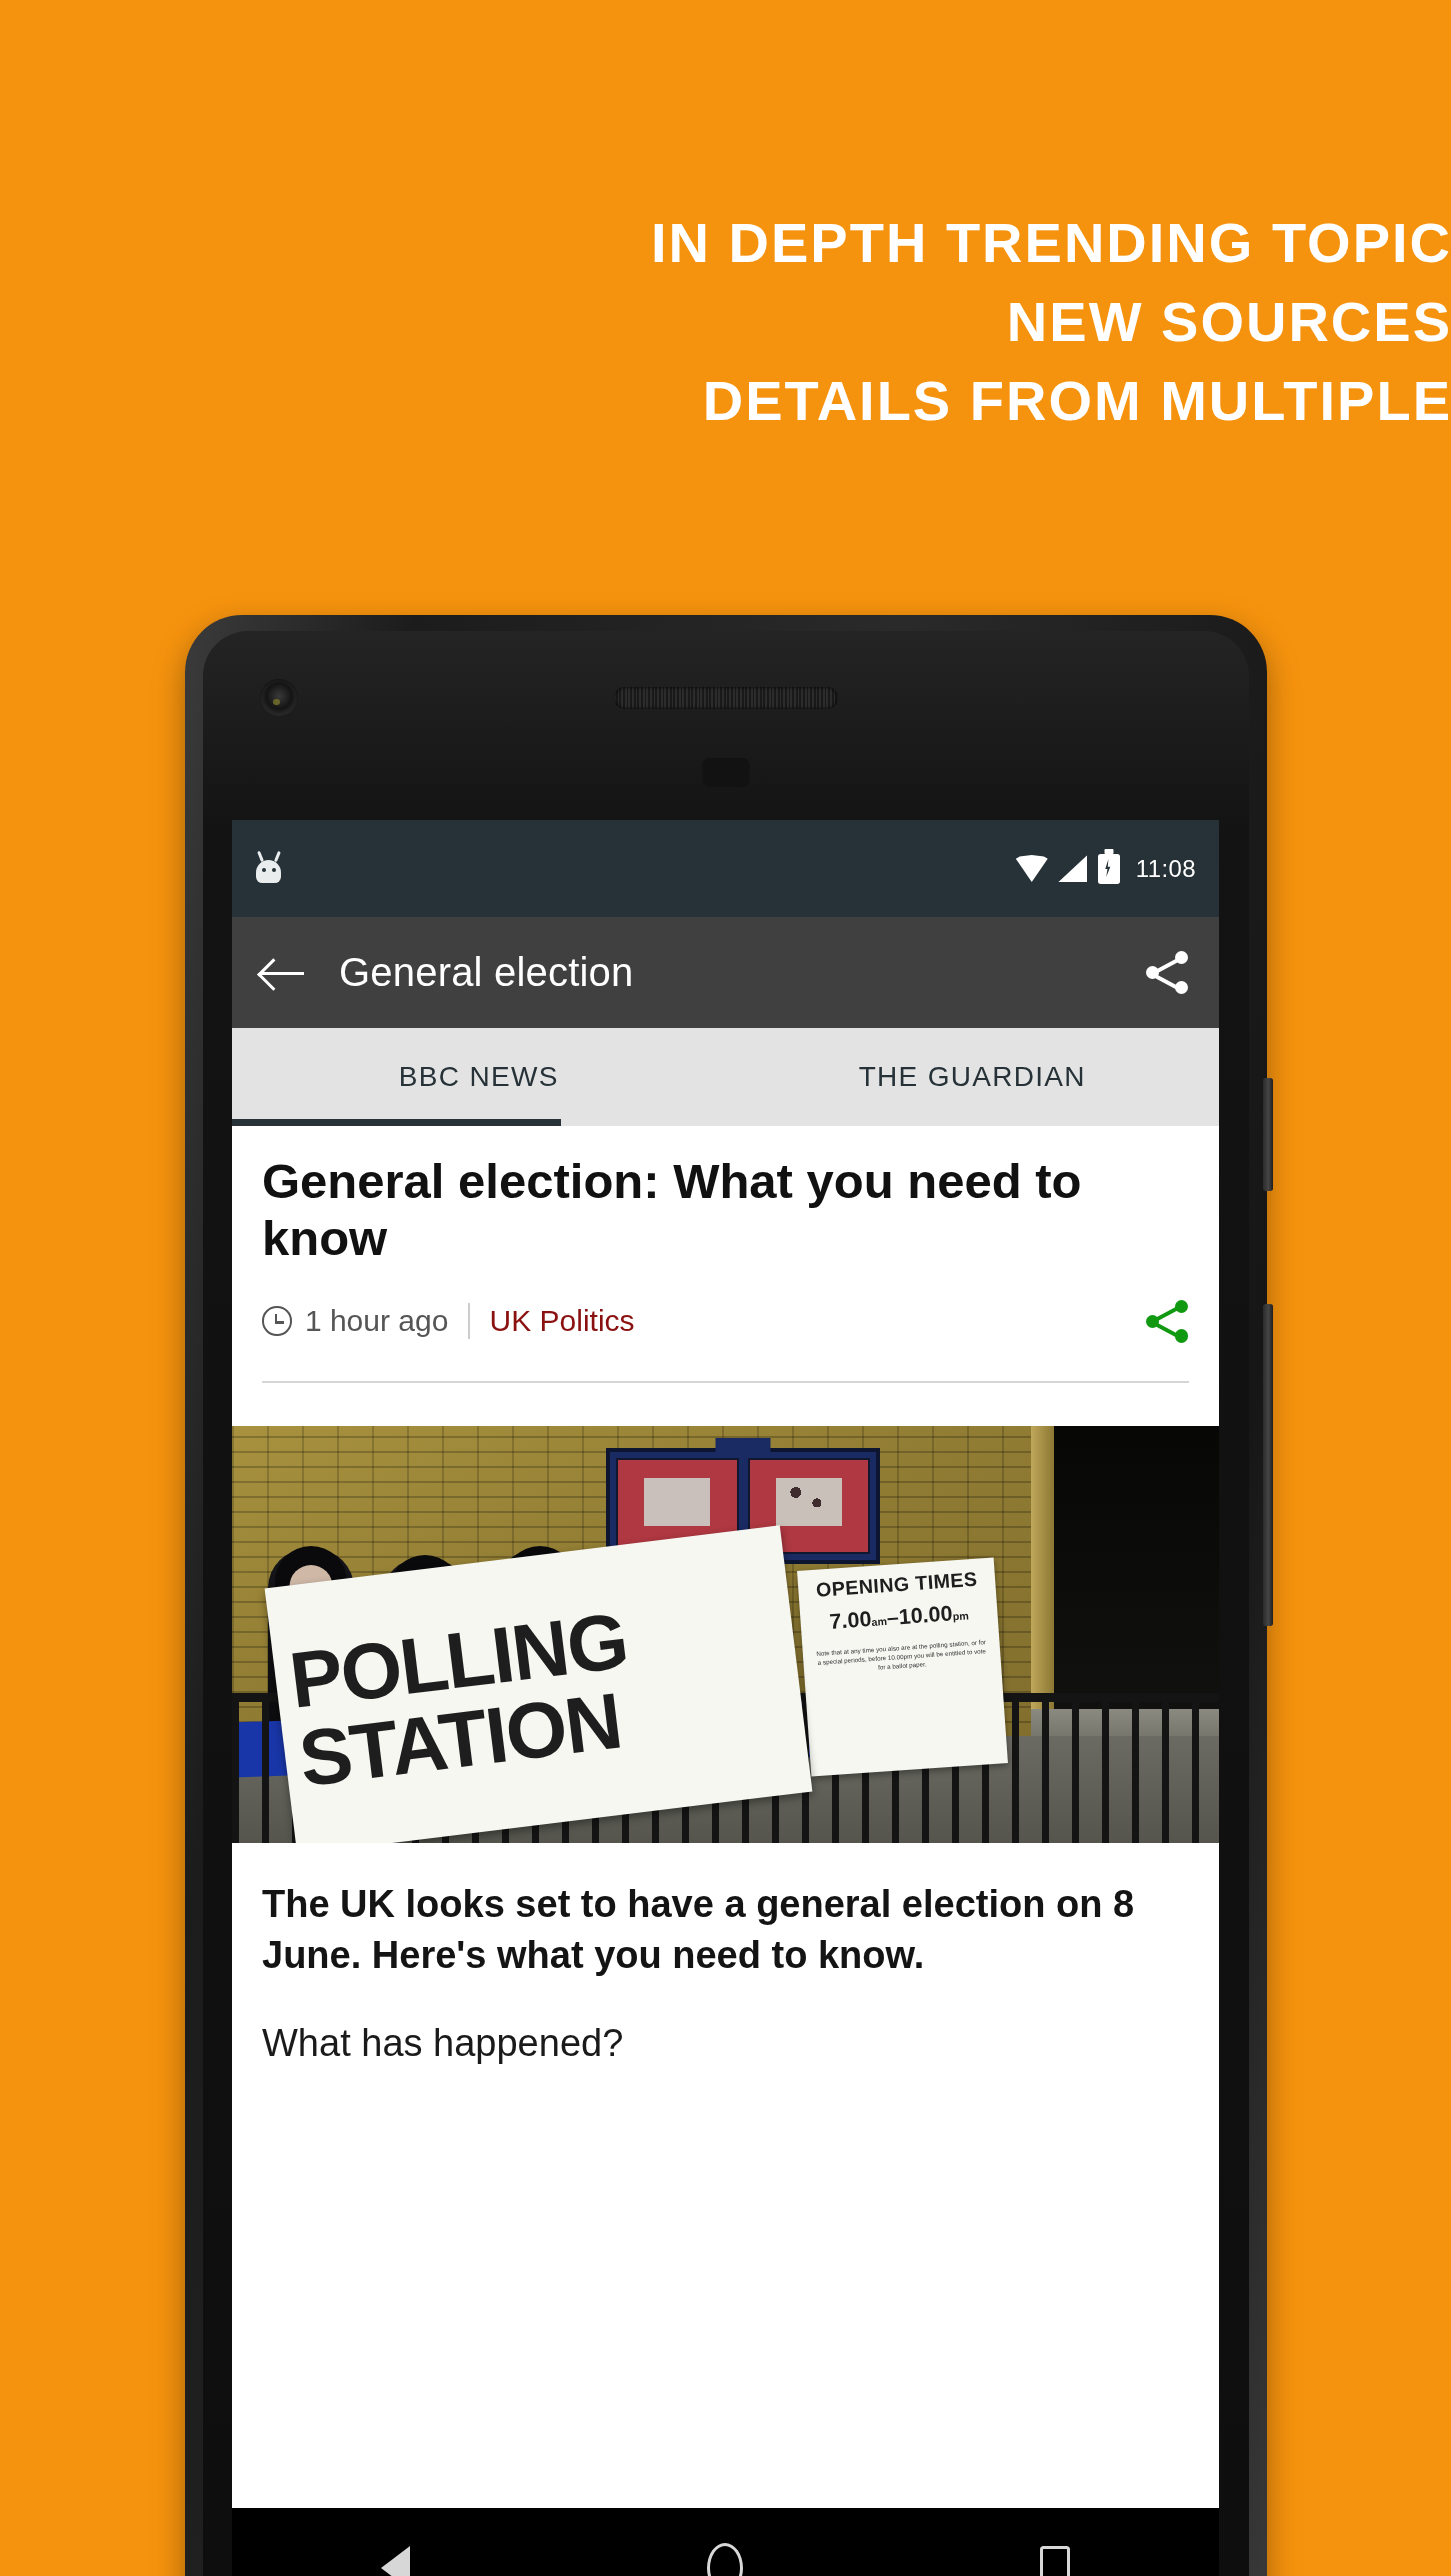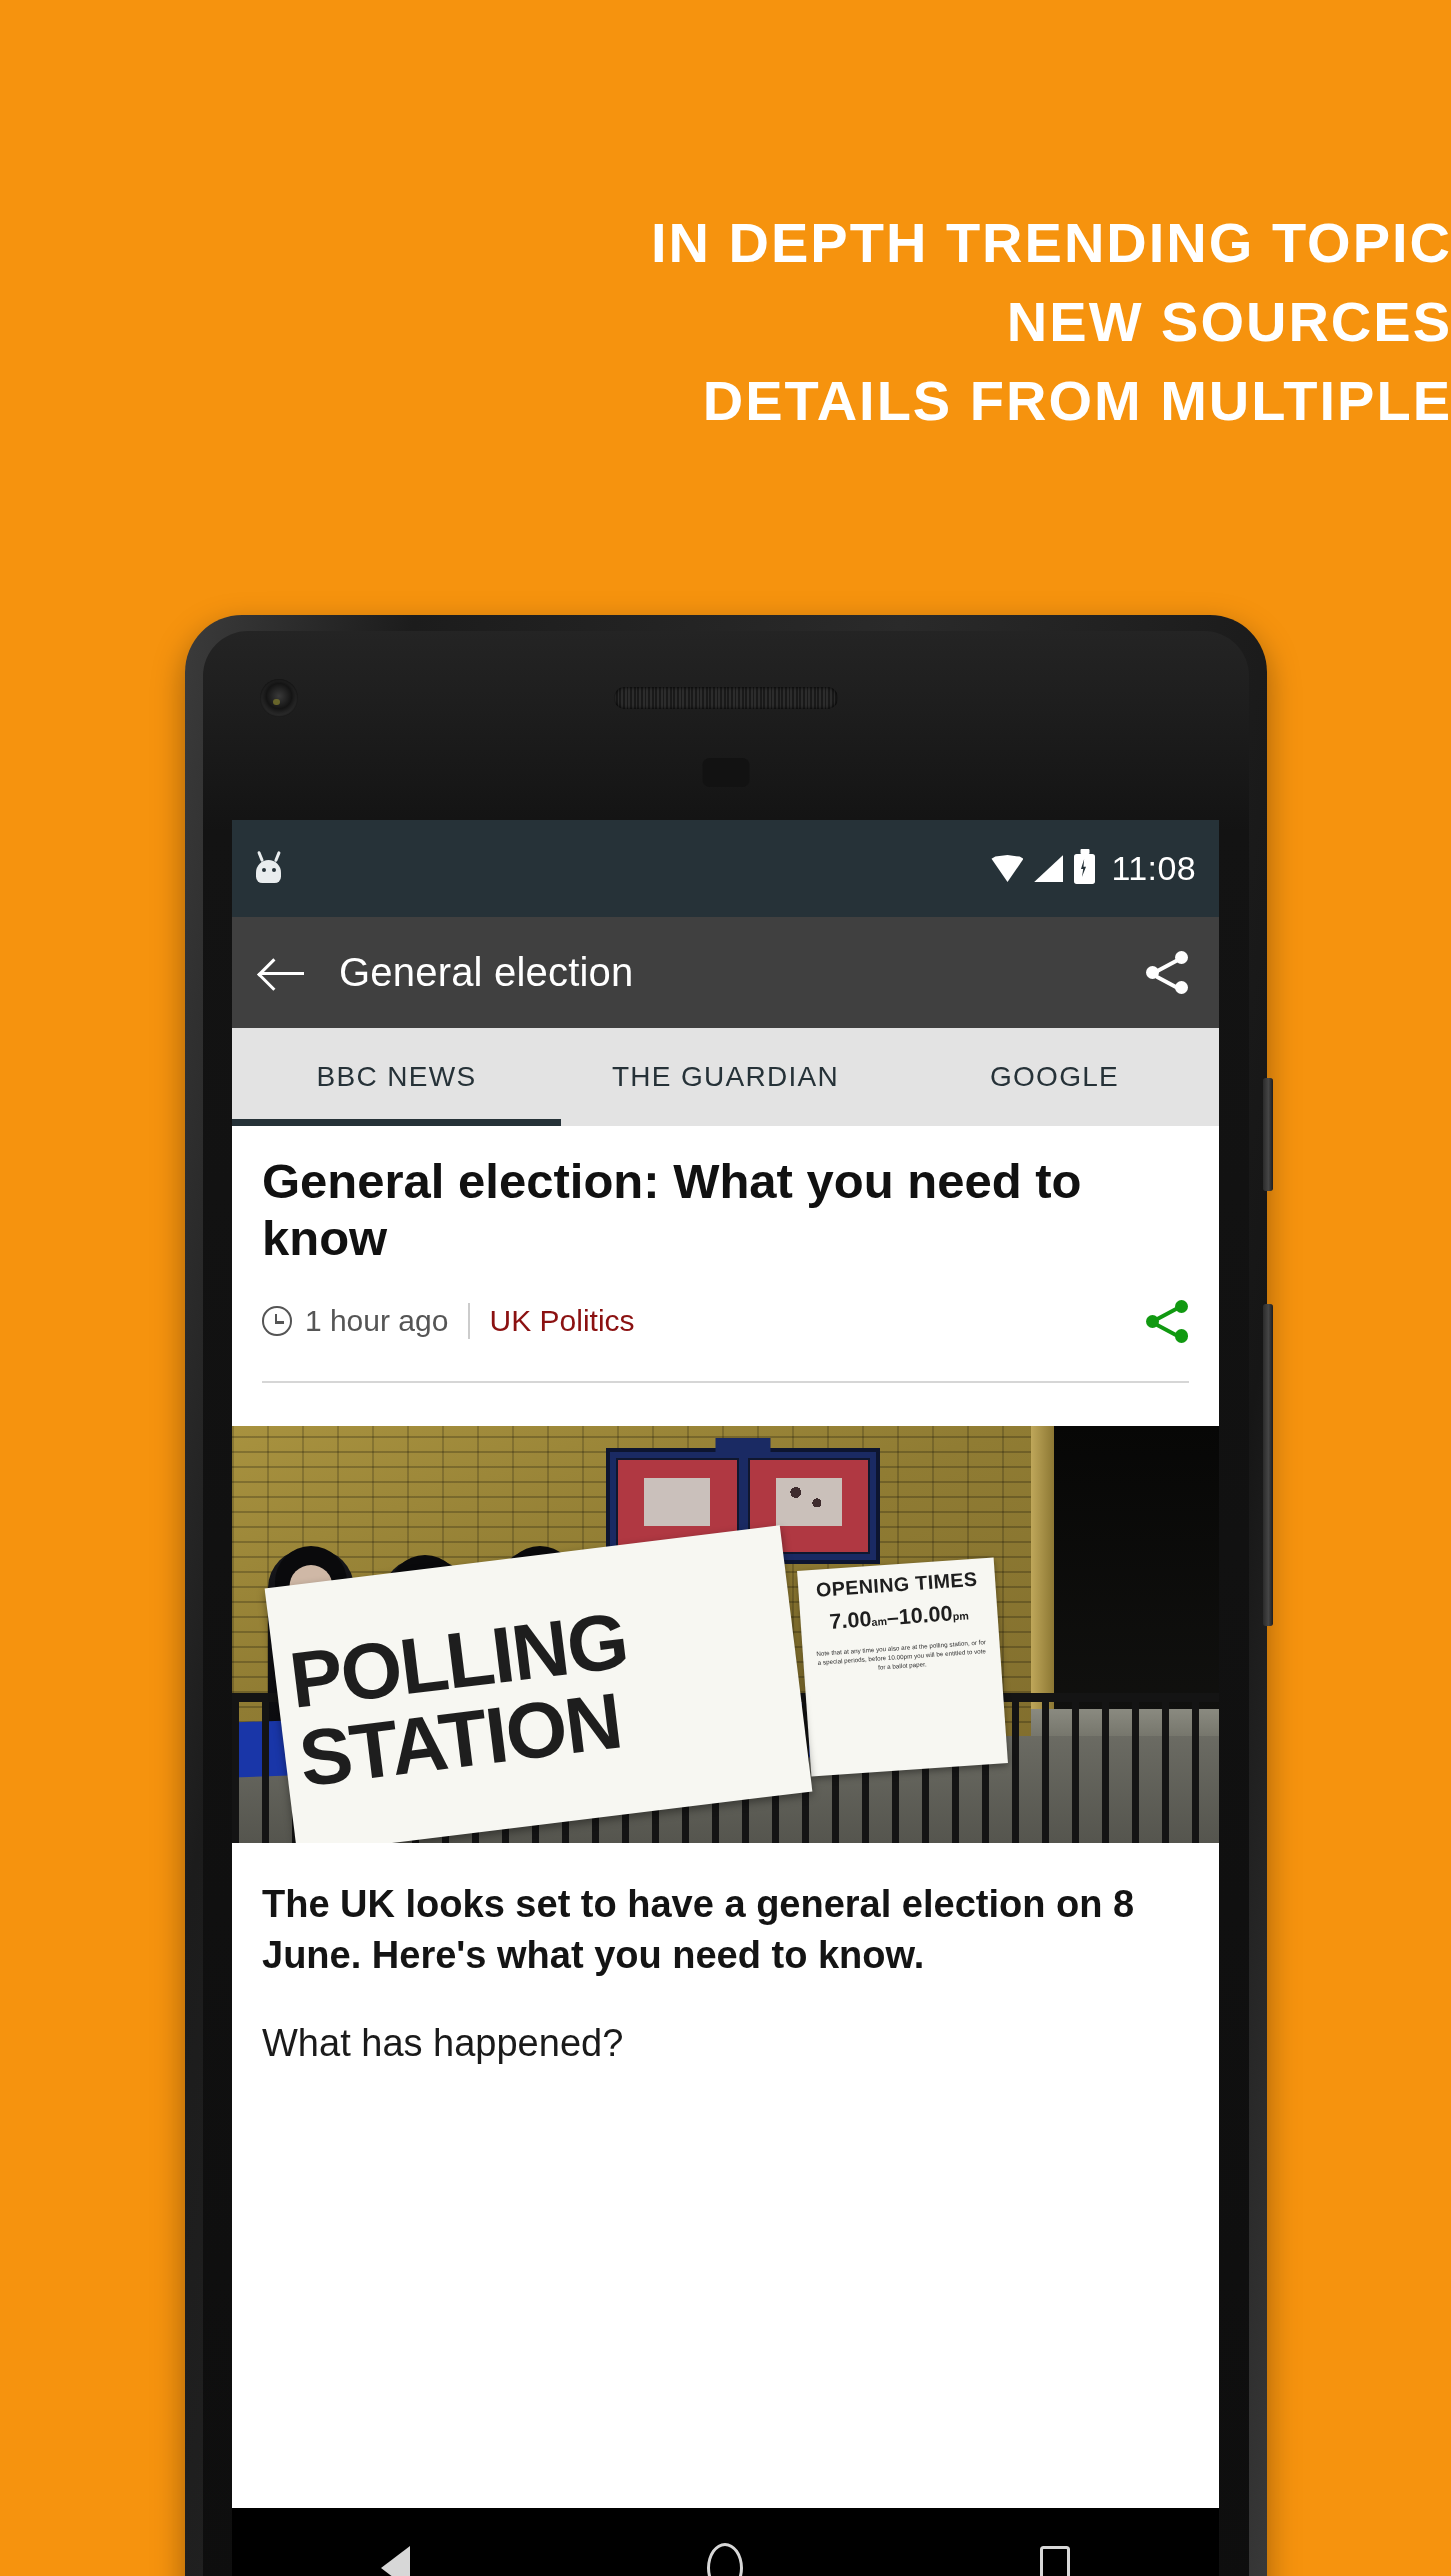--- a/index.html
+++ b/index.html
@@ -117,21 +117,21 @@
   }
   .icon-batt::before {
     content:""; position:absolute; left:50%; top:-6.3px; transform:translateX(-50%);
     width:9px; height:4.5px; background:#ffffff; border-radius:0.9px;
   }
   .icon-batt::after {
     content:""; position:absolute; left:4.5px; top:3.6px;
     width:6.3px; height:18px; background:#263238;
     clip-path:polygon(60% 0,10% 55%,45% 55%,25% 100%,90% 42%,50% 42%);
   }
-  .status-time { font-size:34px; margin-left:5.4px; letter-spacing:0.4px; }
+  .status-time { font-size:24px; margin-left:5.4px; letter-spacing:0.4px; }
 
   
   .appbar {
     height:111px; background:#404040;
     display:flex; align-items:center;
     padding:0 30px 0 29px;
   }
   .back-arrow { width:45px; height:36px; position:relative; flex:none; cursor:pointer; }
   .back-arrow::before{
     content:""; position:absolute; left:0; top:17px; width:43px; height:3.6px; background:#fff;
@@ -385,21 +385,20 @@
           <i></i>
           <i></i>
           <b></b>
           <b></b>
       </div>
     </div>
 
     <div class="tabs">
       <div class="tab">BBC NEWS</div>
       <div class="tab">THE GUARDIAN</div>
-      <div class="tab">GOOGLE</div>
       <div class="tab-indicator"></div>
     </div>
 
     <div class="article">
       <div class="headline">General election: What you need to know</div>
 
       <div class="meta">
         <span class="clock"></span>
         <span class="meta-time">1 hour ago</span>
         <span class="meta-sep"></span>

